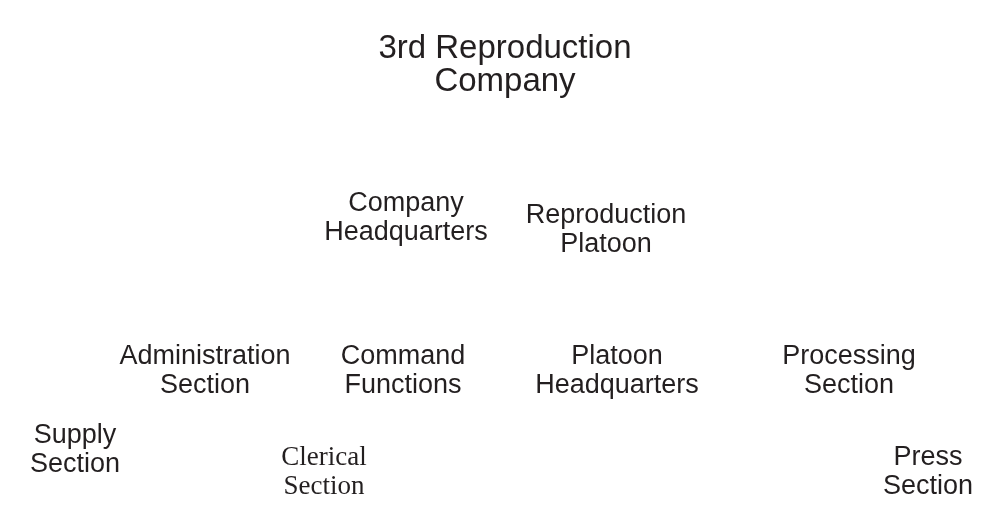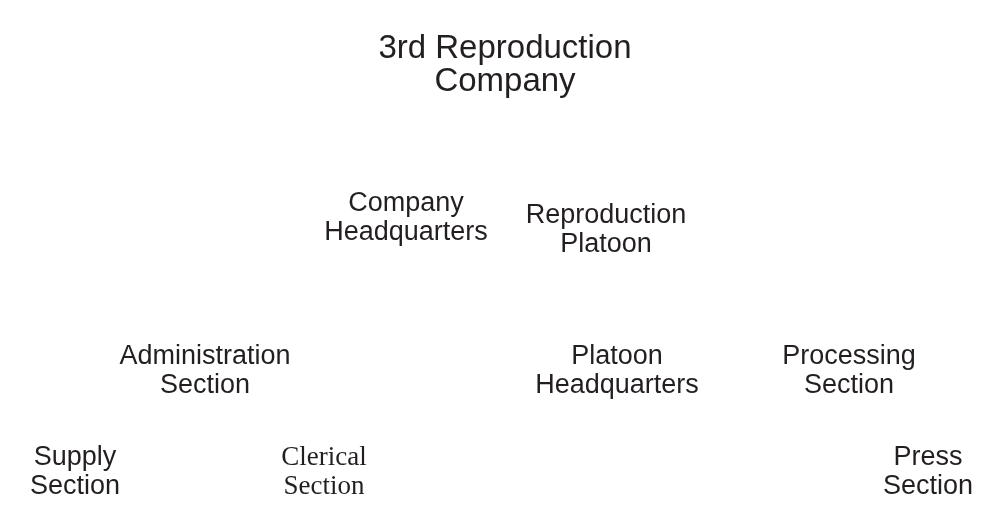--- a/index.html
+++ b/index.html
@@ -43,25 +43,27 @@
   <div class="node title" style="left:505px; top:30px;">3rd Reproduction
 Company</div>
 
   <div class="node" style="left:406px; top:188px;">Company
 Headquarters</div>
   <div class="node" style="left:606px; top:200px;">Reproduction
 Platoon</div>
 
   <div class="node" style="left:188px; top:341px;margin-left:17px;">Administration
 Section</div>
+  <div class="node" style="left:403px; top:341px;">Command
+Functions</div>
   <div class="node" style="left:617px; top:341px;">Platoon
 Headquarters</div>
   <div class="node" style="left:823px; top:341px;margin-left:26px;">Processing
 Section</div>
 
-  <div class="node" style="left:75px; top:442px;">Supply
+  <div class="node" style="left:75px; top:420px;">Supply
 Section</div>
   <div class="node" style="left:324px; top:442px;font-family:Liberation Serif, serif;">Clerical
 Section</div>
   <div class="node" style="left:928px; top:442px;">Press
 Section</div>
 
 </div>
 
 </body></html>

